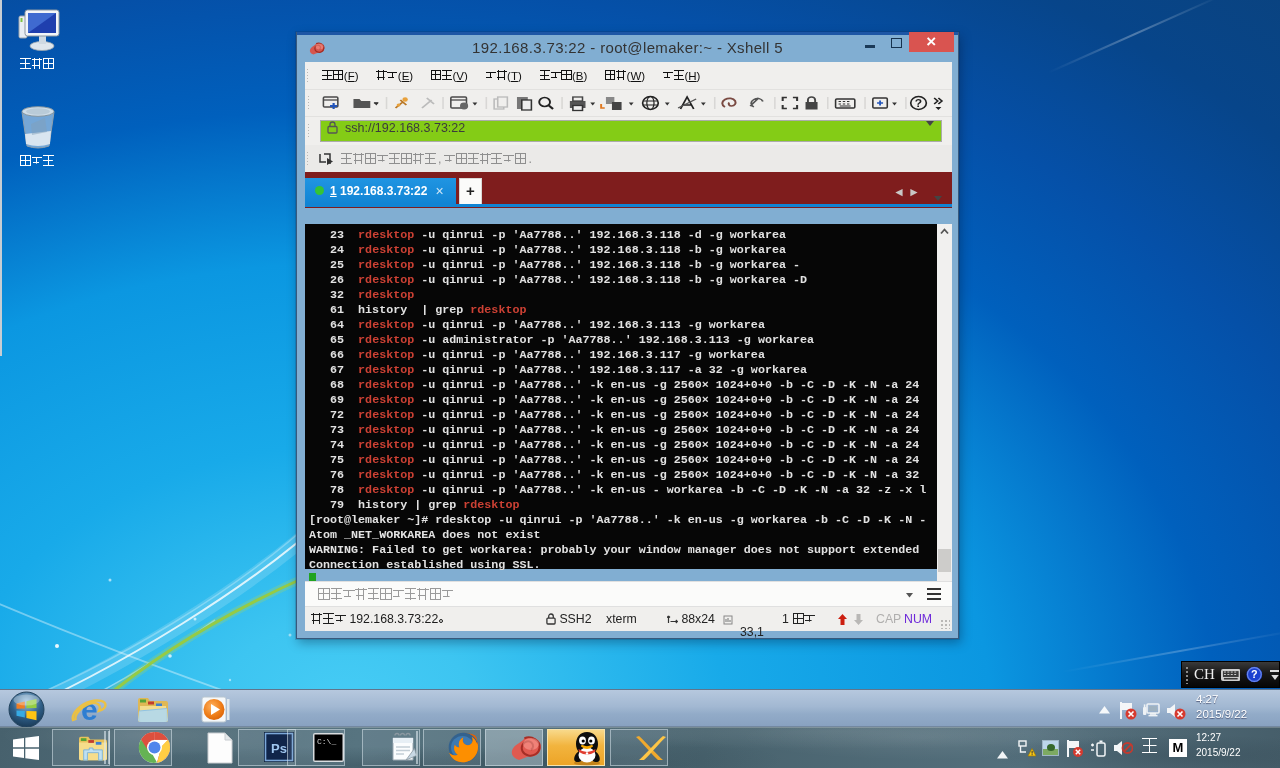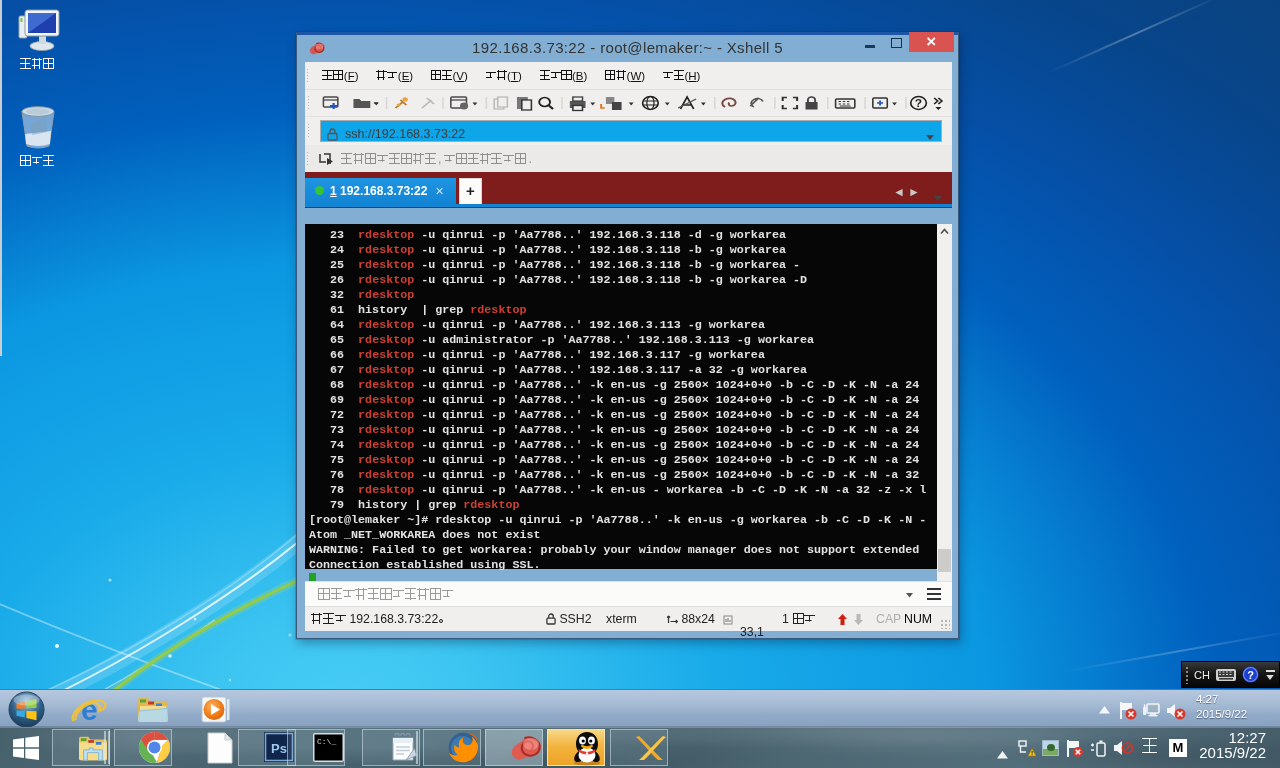--- a/index.html
+++ b/index.html
@@ -147,21 +147,21 @@
     <svg class="abs" style="left:1166px;top:11px" width="20" height="19" viewBox="0 0 20 19">
       <path d="M1 7 L4 7 L9 3 L9 16 L4 12 L1 12 Z" fill="#f4f6f8"></path>
       <circle cx="14" cy="13" r="5.5" fill="#d63a2f"></circle>
         <path d="M11.5 10.5 L16.5 15.5 M16.5 10.5 L11.5 15.5" stroke="#fff" stroke-width="1.6"></path>
     </svg>
     <div class="abs" style="left:1196px;top:2px;width:70px;color:#fff;font-size:11.5px;line-height:15px;text-shadow:0 1px 1px rgba(0,0,40,.5)">4:27<br>2015/9/22</div>
   </div>
 
   <div id="lang" class="abs">
     <div style="width:5px;height:18px;margin:0 4px 0 3px;background-image:radial-gradient(circle,#8a8a8a 30%,transparent 36%);background-size:4px 4px"></div>
-    <span style="color:#eee;font-size:11px;font-family:Liberation Sans, sans-serif">CH</span>
+    <span style="color:#eee;font-size:15px;font-family:Liberation Serif, serif">CH</span>
     <svg style="margin-left:6px" width="20" height="14" viewBox="0 0 20 14">
         <rect x="0" y="1" width="20" height="12" rx="2" fill="#cfcfcf"></rect>
         <rect x="2" y="3" width="16" height="6" fill="#3a3a3a"></rect>
         <rect x="3" y="10" width="14" height="1.6" fill="#3a3a3a"></rect>
         <path d="M3 4 h2 M6.5 4 h2 M10 4 h2 M13.5 4 h2 M3 6.5 h2 M6.5 6.5 h2 M10 6.5 h2 M13.5 6.5 h2" stroke="#cfcfcf" stroke-width="1"></path>
       </svg>
     <svg style="margin-left:6px" width="17" height="17" viewBox="0 0 17 17">
         <circle cx="8.5" cy="8.5" r="8" fill="#1b3fd0"></circle>
         <circle cx="8.5" cy="8.5" r="7" fill="none" stroke="#6f8ae8" stroke-width="1.2"></circle>
         <text x="8.5" y="12.5" font-size="11" font-weight="bold" fill="#fff" text-anchor="middle">?</text>
@@ -292,21 +292,21 @@
     <rect x="9.5" y="0.5" width="3" height="2" fill="#f2f5f7"></rect>
     <path d="M1 5 L4 5 M2.5 3.5 L2.5 6.5 M1 10 L4 10" stroke="#f2f5f7" stroke-width="1.3"></path>
   </svg></div>
   <div class="abs" style="left:1113px;top:739px"><svg width="20" height="18" viewBox="0 0 20 18">
     <path d="M1 6 L4 6 L9 2 L9 16 L4 12 L1 12 Z" fill="#f2f5f7"></path>
     <circle cx="14.5" cy="9" r="5" fill="none" stroke="#c23b30" stroke-width="1.8"></circle>
         <path d="M11 12.5 L18 5.5" stroke="#c23b30" stroke-width="1.8"></path>
   </svg></div>
   <div class="abs" style="left:1142px;top:738px;color:#fff;font-size:14px"><i class="cn g1" style="width:15px;height:15px"></i></div>
   <div class="abs" style="left:1169px;top:739px;width:18px;height:18px;background:#fff;color:#000;font-size:13px;font-weight:bold;text-align:center;line-height:18px">M</div>
-  <div class="abs" style="left:1196px;top:730px;width:70px;color:#fff;font-size:15px;text-align:right;line-height:15px">12:27<br>2015/9/22</div>
+  <div class="abs" style="left:1196px;top:730px;width:70px;color:#fff;font-size:10px;line-height:15px">12:27<br>2015/9/22</div>
 
   <div id="xw" class="abs">
     <div id="xtop"></div>
     <div id="xtitle">
       <svg class="abs" style="left:11px;top:6px" width="17" height="17" viewBox="0 0 17 17">
         <path d="M5.5 14.5 C2 13.5 0.8 10.5 3 8 C4.6 6.2 7 5.6 8.2 3.6 C12.5 2 17 4.6 16.4 8.6 C16 11.4 13.4 13.2 10.4 12.6 Z" fill="#d6564e"></path>
         <path d="M8.2 3.6 C12 2.2 16.2 4.8 15.8 8.4 C15.5 11 13 12.8 10.2 12.2 C7.3 11.6 6.2 9 7.3 6.9 C8.2 5.2 10.4 4.6 11.7 5.8 C13 7 12.7 8.8 11.4 9.3" fill="none" stroke="#a22c24" stroke-width="1.2"></path>
         <ellipse cx="11.5" cy="6.5" rx="4" ry="3" fill="rgba(255,160,150,.5)"></ellipse>
       </svg>
       <div style="text-align:center;line-height:28px">192.168.3.73:22 - root@lemaker:~ - Xshell 5</div>
@@ -402,21 +402,21 @@
 
         <circle cx="497" cy="9" r="6.5" stroke="#222" stroke-width="1.4"></circle>
           <text x="497" y="12.8" font-size="10" font-weight="bold" fill="#222" stroke="none" text-anchor="middle" font-family="Liberation Sans">?</text>
 
         <path d="M510 4 L513 7 L510 10 M513.5 4 L516.5 7 L513.5 10" stroke="#222" stroke-width="1.4"></path>
           <path d="M511 13 L516 13 L513.5 16 Z" fill="#222" stroke="none"></path>
       </svg>
     </div>
     <div id="xaddr" class="client">
       <div class="grip" style="position:absolute;left:1px;top:6px"></div>
-      <div class="abs" style="left:15px;top:3px;width:622px;height:22px;background:#0ea5e9;border:1px solid #ababab;display:flex;align-items:flex-end">
+      <div class="abs" style="left:15px;top:3px;width:622px;height:22px;background:#84cc16;border:1px solid #ababab;display:flex;align-items:flex-start">
         <svg style="margin:0 7px 0 6px" width="11" height="13" viewBox="0 0 11 13">
             <rect x="1" y="5.5" width="9" height="6.5" rx="1" fill="none" stroke="#555" stroke-width="1.3"></rect>
             <path d="M3 5.5 L3 3.5 a2.5 2.5 0 0 1 5 0 L8 5.5" fill="none" stroke="#555" stroke-width="1.3"></path>
           </svg>
         <span style="font-size:12.5px;color:#3c3c3c">ssh://192.168.3.73:22</span>
         <svg style="margin-left:auto;margin-right:6px" width="9" height="6" viewBox="0 0 9 6">
             <path d="M0 0 L8 0 L4 5 Z" fill="#444"></path>
           </svg>
       </div>
     </div>
@@ -517,17 +517,17 @@
           </svg></div>
 
       <div class="abs" style="left:477px;top:5px">1 <i class="cn g2"></i><i class="cn g4"></i></div>
       <svg class="abs" style="left:531px;top:6px" width="13" height="13" viewBox="0 0 13 13">
           <path d="M6.5 1 L11 6 L8.5 6 L8.5 12 L4.5 12 L4.5 6 L2 6 Z" fill="#cc1f10"></path>
         </svg>
       <svg class="abs" style="left:547px;top:6px" width="13" height="13" viewBox="0 0 13 13">
           <path d="M6.5 12 L11 7 L8.5 7 L8.5 1 L4.5 1 L4.5 7 L2 7 Z" fill="#b9b8b6"></path>
         </svg>
       <div class="abs" style="left:571px;top:5px;color:#b0afae">CAP</div>
-      <div class="abs" style="left:599px;top:5px;color:#000000">NUM</div>
+      <div class="abs" style="left:599px;top:5px;color:#6d28d9">NUM</div>
       <div class="abs" style="right:2px;bottom:2px;width:10px;height:10px;background-image:radial-gradient(circle,#b9b8b6 36%,transparent 42%);background-size:4px 4px"></div>
     </div>
   </div>
 </div>
 
 </body></html>

